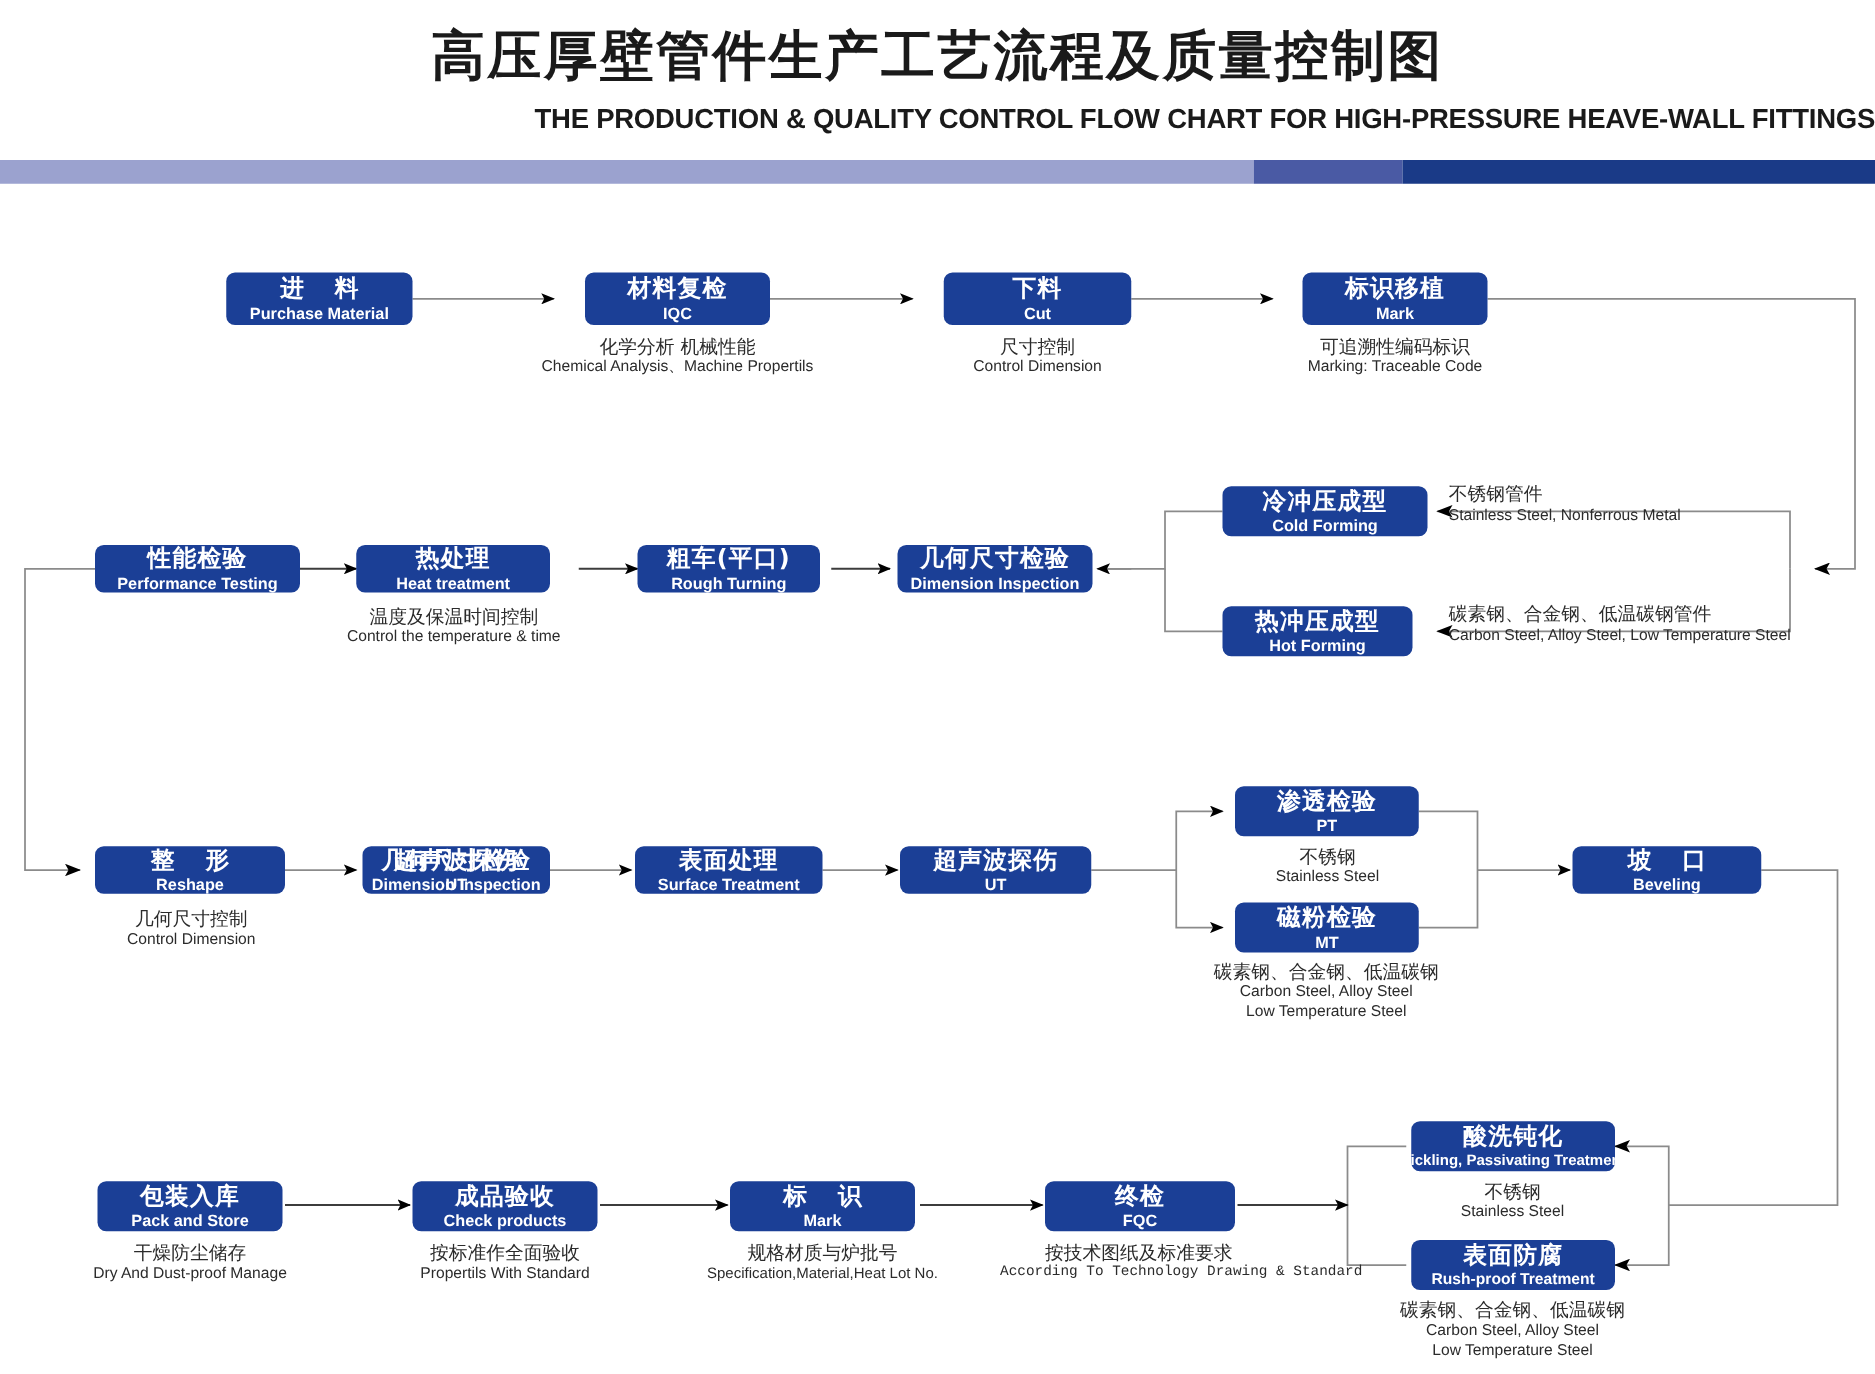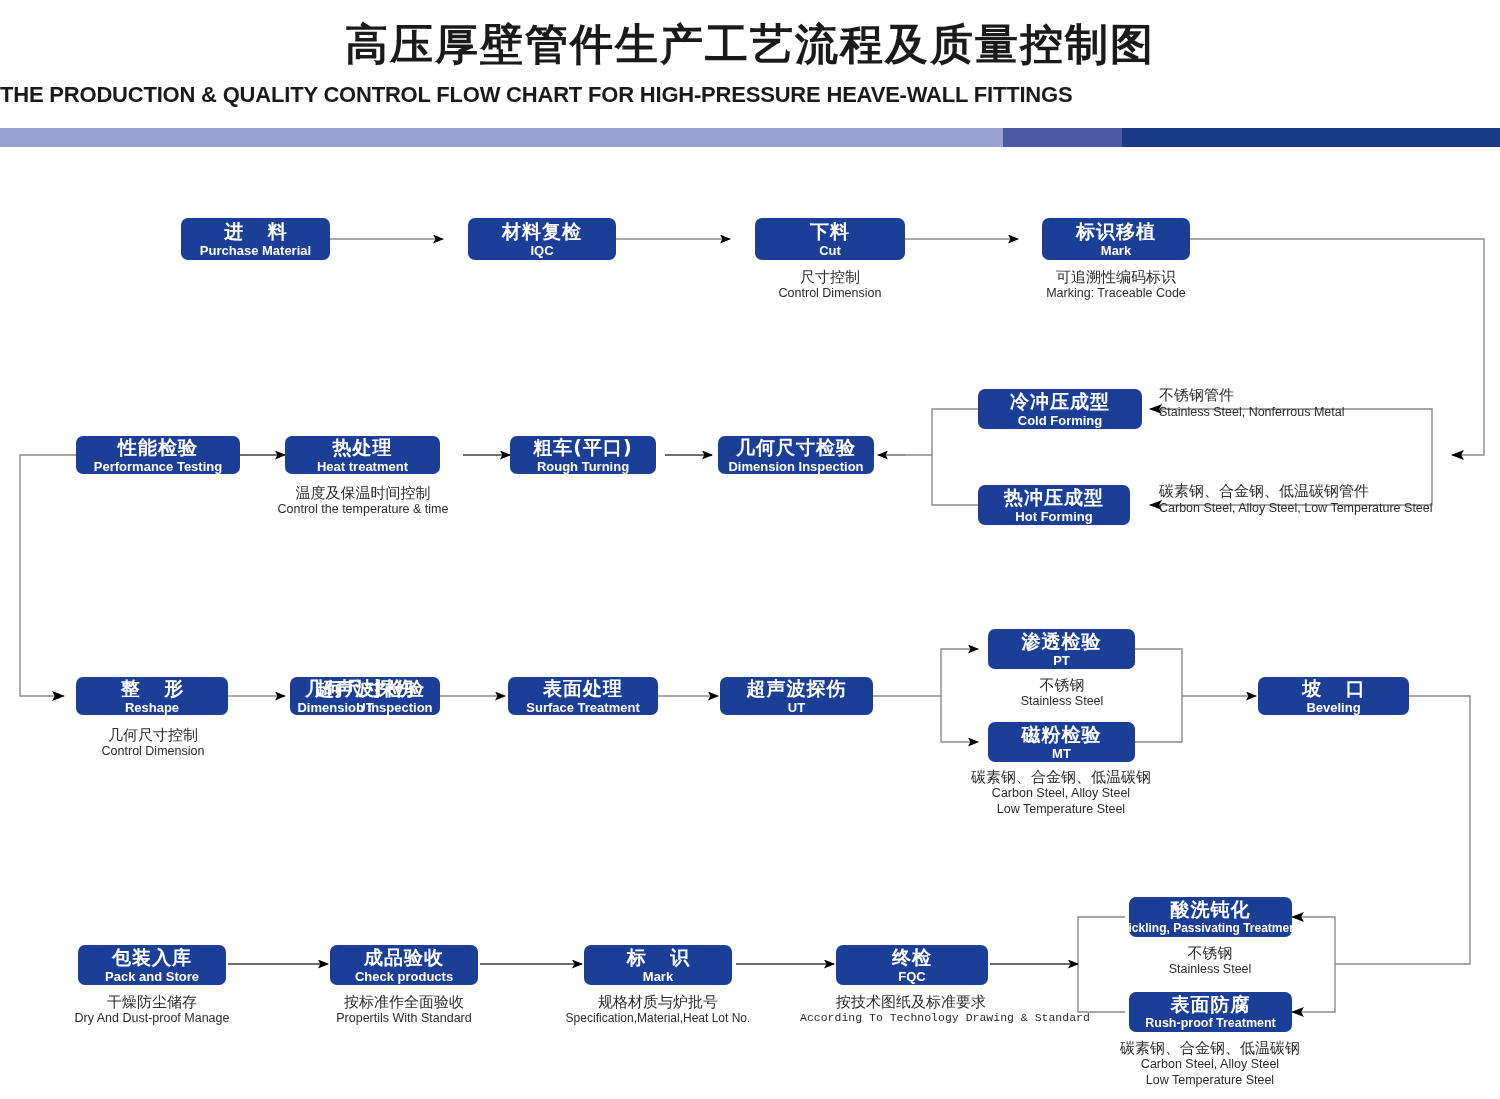--- a/index.html
+++ b/index.html
@@ -15,21 +15,21 @@
   
   .title-cn{
     position:absolute;left:0;top:16px;width:1500px;
     text-align:center;
     font-size:43px;font-weight:bold;letter-spacing:2px;
     color:#1a1a1a;
     font-family:"DejaVu Sans","Liberation Sans",sans-serif;
   }
   .title-en{
     position:absolute;left:0;top:82px;width:1500px;
-    text-align:left;
+    text-align:right;
     font-size:22px;font-weight:bold;letter-spacing:-0.2px;
     color:#1a1a1a;
   }
   .bar{position:absolute;height:19px;top:128px;}
   .bar-a{left:0;width:1003px;background:#9ba2cf;}
   .bar-b{left:1003px;width:119px;background:#4a5aa4;}
   .bar-c{left:1122px;width:378px;background:#1a3a87;}
 
   
   .box{
@@ -156,20 +156,24 @@
 
   <div class="box wide-sp" style="left:181px;top:218px;width:149px;height:42px;">
     <span class="cn">进 料</span>
     <span class="en">Purchase Material</span>
   </div>
 
   <div class="box" style="left:468px;top:218px;width:148px;height:42px;">
     <span class="cn">材料复检</span>
     <span class="en">IQC</span>
   </div>
+  <div class="note" style="left:418px;top:268px;width:248px;">
+    <div class="cn">化学分析 机械性能</div>
+    <div class="en">Chemical  Analysis、Machine Propertils</div>
+  </div>
 
   <div class="box" style="left:755px;top:218px;width:150px;height:42px;">
     <span class="cn">下料</span>
     <span class="en">Cut</span>
   </div>
   <div class="note" style="left:706px;top:268px;width:248px;">
     <div class="cn">尺寸控制</div>
     <div class="en">Control Dimension</div>
   </div>
 

